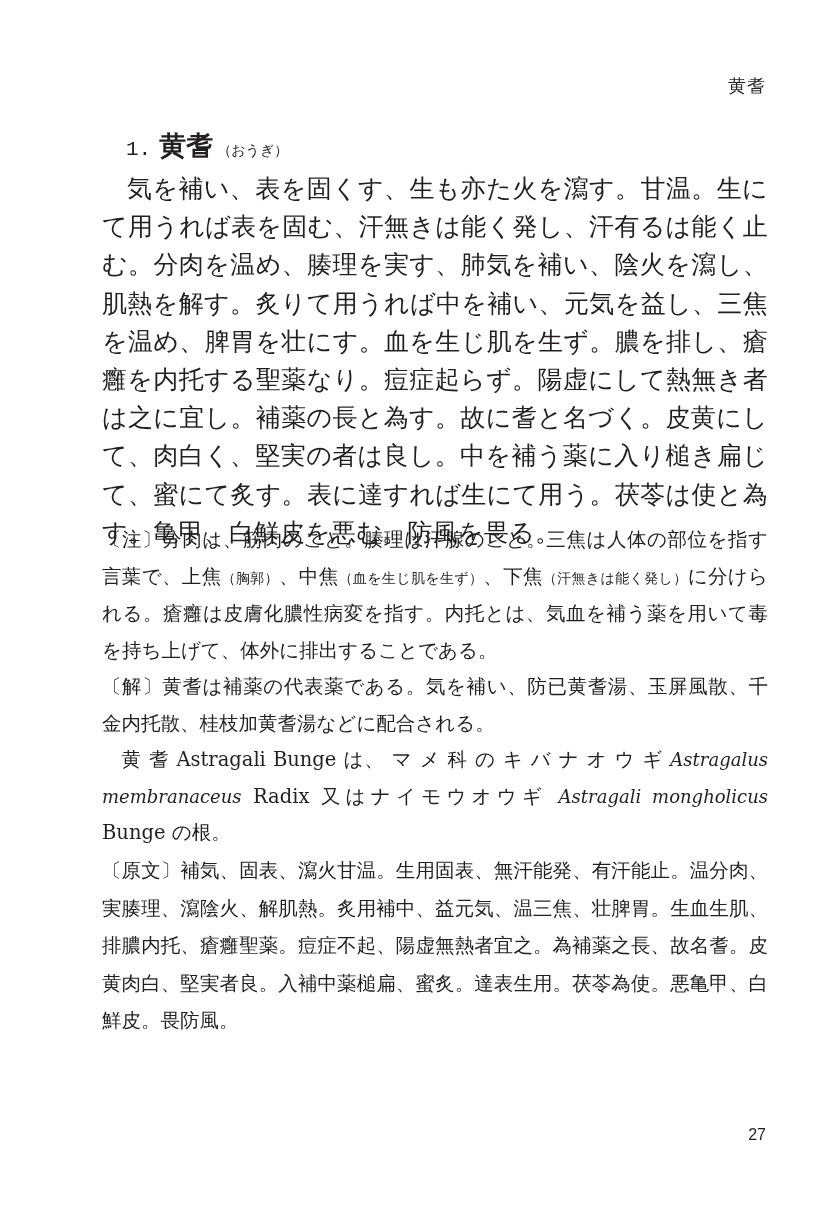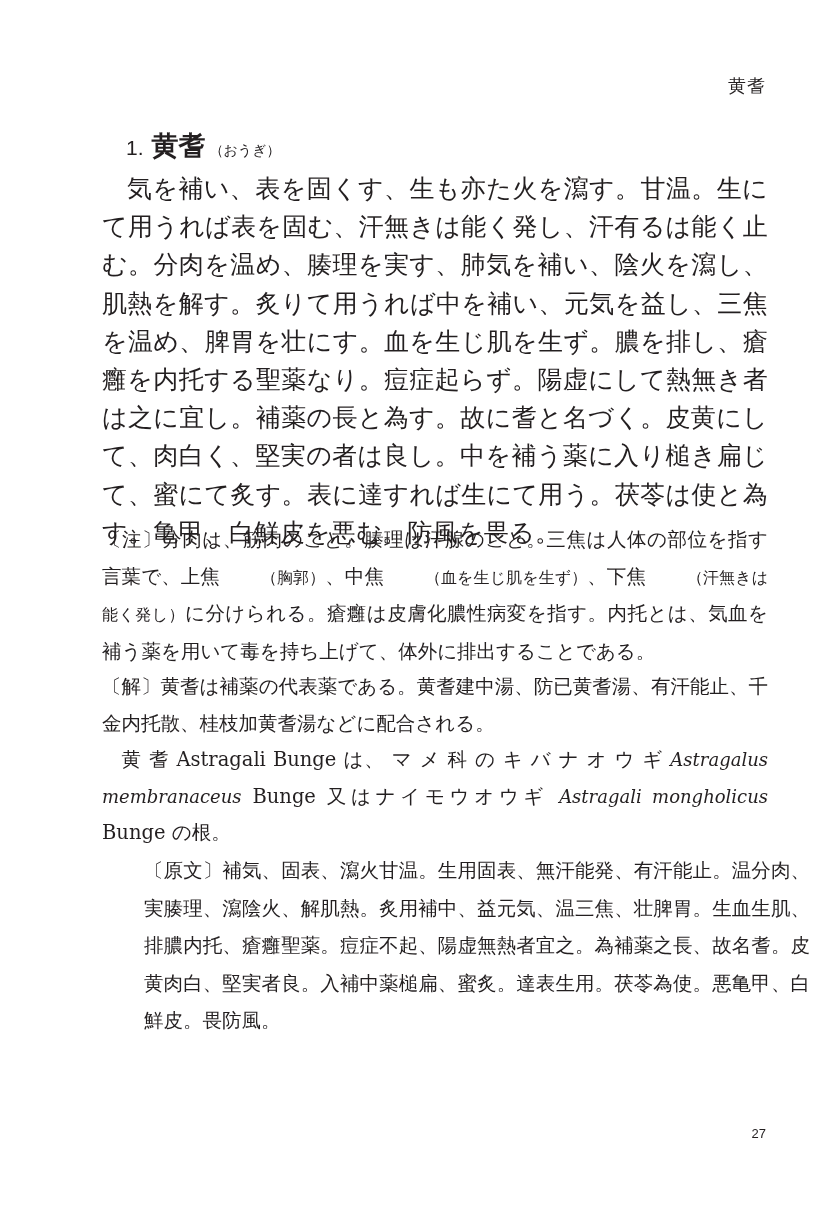--- a/index.html
+++ b/index.html
@@ -3,21 +3,21 @@
   <meta charset="utf-8">
   <style>
     html, body { margin: 0; padding: 0; background: #ffffff; }
     body { width: 830px; height: 1218px; position: relative; overflow: hidden; color: #231f20; }
     .running-header {
       position: absolute; top: 74px; right: 64px;
       font-family: "DejaVu Serif", serif; font-size: 18px; letter-spacing: 1px;
     }
     .title {
       position: absolute; top: 128px; left: 126px;
-      font-family: Liberation Sans, sans-serif;
+      font-family: Liberation Mono, monospace;
     }
     .title .num { font-size: 21px; margin-right: 8px; }
     .title .name { font-size: 27px; font-weight: bold; }
     .title .reading { font-size: 14px; margin-left: 4px; }
     .main {
       position: absolute; top: 170px; left: 102px; width: 666px;
       font-family: "DejaVu Sans", sans-serif; font-size: 25px;
       line-height: 38.2px; letter-spacing: 0.3px; text-align: justify;
     }
     .main p { margin: 0; text-indent: 1em; }
@@ -25,49 +25,49 @@
       position: absolute; left: 102px; width: 666px;
       font-family: "DejaVu Serif", serif; font-size: 19.5px;
       line-height: 36.5px; text-align: justify;
     }
     .serif-block p { margin: 0; }
     .note { top: 522px; }
     .kai { top: 669px; }
     .botany { top: 742px; }
     .botany p { text-indent: 1em; }
     .botany i { font-style: italic; font-size: 18px; }
-    .genbun { top: 852px; line-height: 37.5px; margin-left: 42px; }
-    .small { font-size: 16px; margin-left: 41px; }
+    .genbun { top: 852px; line-height: 37.5px; }
+    .small { font-size: 14px; }
     .page-number {
       position: absolute; top: 1126px; right: 64px;
-      font-family: "Liberation Sans", sans-serif; font-size: 13px;
+      font-family: "Liberation Sans", sans-serif; font-size: 16px;
     }
   </style>
 </head>
 <body>
 
 <div class="running-header">黄耆</div>
 
 <div class="title">
   <span class="num">1.</span><span class="name">黄耆</span><span class="reading">（おうぎ）</span>
 </div>
 
 <div class="main">
   <p>気を補い、表を固くす、生も亦た火を瀉す。甘温。生にて用うれば表を固む、汗無きは能く発し、汗有るは能く止む。分肉を温め、腠理を実す、肺気を補い、陰火を瀉し、肌熱を解す。炙りて用うれば中を補い、元気を益し、三焦を温め、脾胃を壮にす。血を生じ肌を生ず。膿を排し、瘡癰を内托する聖薬なり。痘症起らず。陽虚にして熱無き者は之に宜し。補薬の長と為す。故に耆と名づく。皮黄にして、肉白く、堅実の者は良し。中を補う薬に入り槌き扁じて、蜜にて炙す。表に達すれば生にて用う。茯苓は使と為す。亀甲、白鮮皮を悪む。防風を畏る。</p>
 </div>
 
 <div class="serif-block note">
   <p><span>〔注〕</span><span>分肉は、筋肉のこと。腠理は汗腺のこと。三焦は人体の部位を指す言葉で、上焦</span><span class="small">（胸郭）</span><span>、中焦</span><span class="small">（血を生じ肌を生ず）</span><span>、下焦</span><span class="small">（汗無きは能く発し）</span><span>に分けられる。瘡癰は皮膚化膿性病変を指す。内托とは、気血を補う薬を用いて毒を持ち上げて、体外に排出することである。</span></p>
 </div>
 
 <div class="serif-block kai">
-  <p><span>〔解〕</span><span>黄耆は補薬の代表薬である。黄耆建中湯、防已黄耆湯、有汗能止、千金内托散、桂枝加黄耆湯などに配合される。</span></p>
+  <p><span>〔解〕</span><span>黄耆は補薬の代表薬である。気を補い、防已黄耆湯、玉屏風散、千金内托散、桂枝加黄耆湯などに配合される。</span></p>
 </div>
 
 <div class="serif-block botany">
-  <p><span>黄 耆 Astragali Bunge は、 マ メ 科 の キ バ ナ オ ウ ギ </span><i>Astragalus membranaceus</i><span> Bunge 又はナイモウオウギ </span><i>Astragali mongholicus</i><span> Bunge の根。</span></p>
+  <p><span>黄 耆 Astragali Bunge は、 マ メ 科 の キ バ ナ オ ウ ギ </span><i>Astragalus membranaceus</i><span> Radix 又はナイモウオウギ </span><i>Astragali mongholicus</i><span> Bunge の根。</span></p>
 </div>
 
 <div class="serif-block genbun">
   <p><span>〔原文〕</span><span>補気、固表、瀉火甘温。生用固表、無汗能発、有汗能止。温分肉、実腠理、瀉陰火、解肌熱。炙用補中、益元気、温三焦、壮脾胃。生血生肌、排膿内托、瘡癰聖薬。痘症不起、陽虚無熱者宜之。為補薬之長、故名耆。皮黄肉白、堅実者良。入補中薬槌扁、蜜炙。達表生用。茯苓為使。悪亀甲、白鮮皮。畏防風。</span></p>
 </div>
 
 <div class="page-number">27</div>
 
 </body></html>

